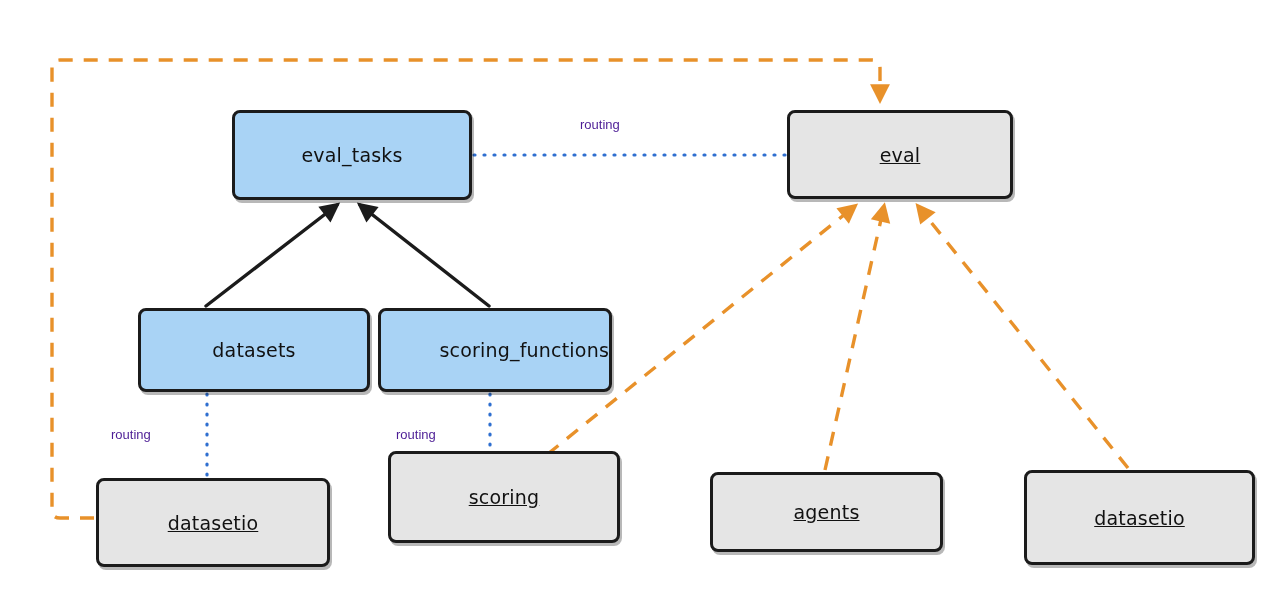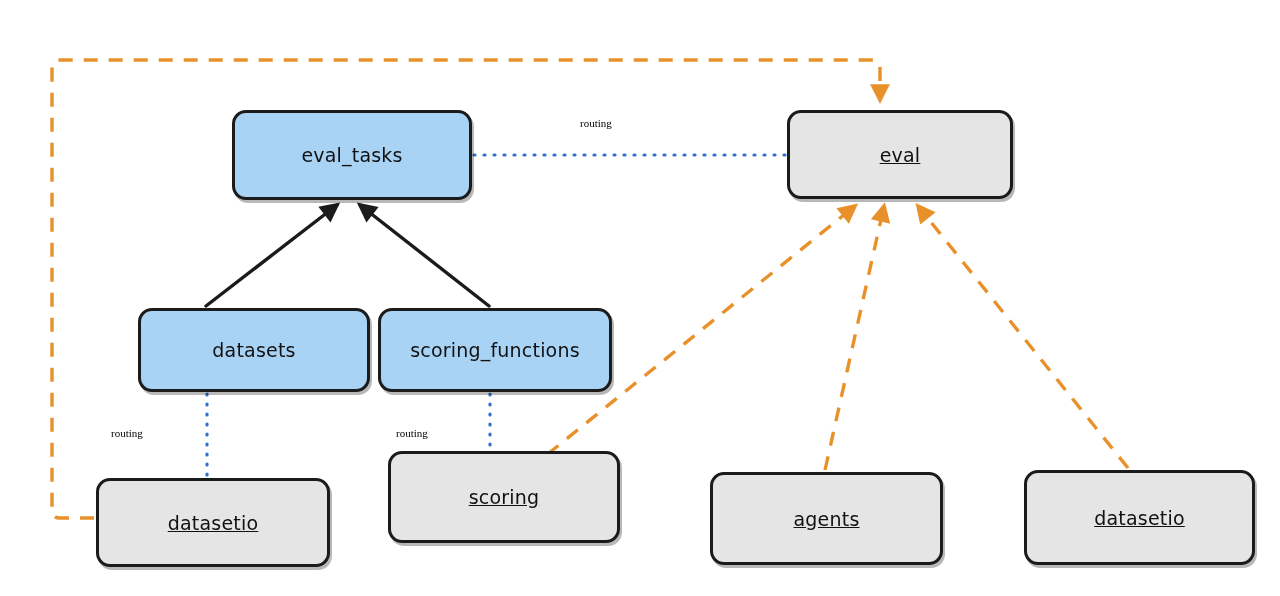--- a/index.html
+++ b/index.html
@@ -22,21 +22,21 @@
     position: absolute;
     left: 0;
     top: 0;
     width: 1280px;
     height: 596px;
   }
   .node {
     position: absolute;
     box-sizing: border-box;
     border: 3px solid #1b1b1b;
-    border-radius: 14px;
+    border-radius: 8px;
     display: flex;
     align-items: center;
     justify-content: center;
     font-family: "DejaVu Sans", sans-serif;
     font-size: 19px;
     color: #111111;
     letter-spacing: 0.2px;
     box-shadow: 2px 3px 0 rgba(20,20,20,0.30);
   }
   .node.api {
@@ -45,23 +45,23 @@
   .node.provider {
     background: #e5e5e5;
     text-decoration: underline;
   }
   .node-label {
     pointer-events: none;
     white-space: nowrap;
   }
   .edge-label {
     position: absolute;
-    font-family: Liberation Serif, serif;
-    font-size: 11px;
-    color: #000000;
+    font-family: Liberation Sans, sans-serif;
+    font-size: 13px;
+    color: #4c1d95;
     white-space: nowrap;
   }
 </style>
 </head>
 <body>
 
 <div id="canvas">
 
   <svg id="edges" viewBox="0 0 1280 596" xmlns="http://www.w3.org/2000/svg">
     <defs>
@@ -97,33 +97,33 @@
   </div>
 
   <div class="node provider" style="left:787px; top:110px; width:226px; height:89px;">
     <span class="node-label">eval</span>
   </div>
 
   <div class="node api" style="left:98px; top:308px; width:232px; height:84px;margin-left:40px;">
     <span class="node-label">datasets</span>
   </div>
 
-  <div class="node api" style="left:378px; top:308px; width:234px; height:84px;">
+  <div class="node api" style="left:378px; top:308px; width:234px; height:84px;justify-content:flex-end;">
     <span class="node-label">scoring_functions</span>
   </div>
 
   <div class="node provider" style="left:96px; top:478px; width:234px; height:89px;">
     <span class="node-label">datasetio</span>
   </div>
 
   <div class="node provider" style="left:388px; top:451px; width:232px; height:92px;">
     <span class="node-label">scoring</span>
   </div>
 
-  <div class="node provider" style="left:710px; top:472px; width:233px; height:93px;">
+  <div class="node provider" style="left:710px; top:472px; width:233px; height:80px;">
     <span class="node-label">agents</span>
   </div>
 
   <div class="node provider" style="left:1024px; top:470px; width:231px; height:95px;">
     <span class="node-label">datasetio</span>
   </div>
 
   <div class="edge-label" style="left:580px; top:117px;">routing</div>
 
   <div class="edge-label" style="left:111px; top:427px;">routing</div>

